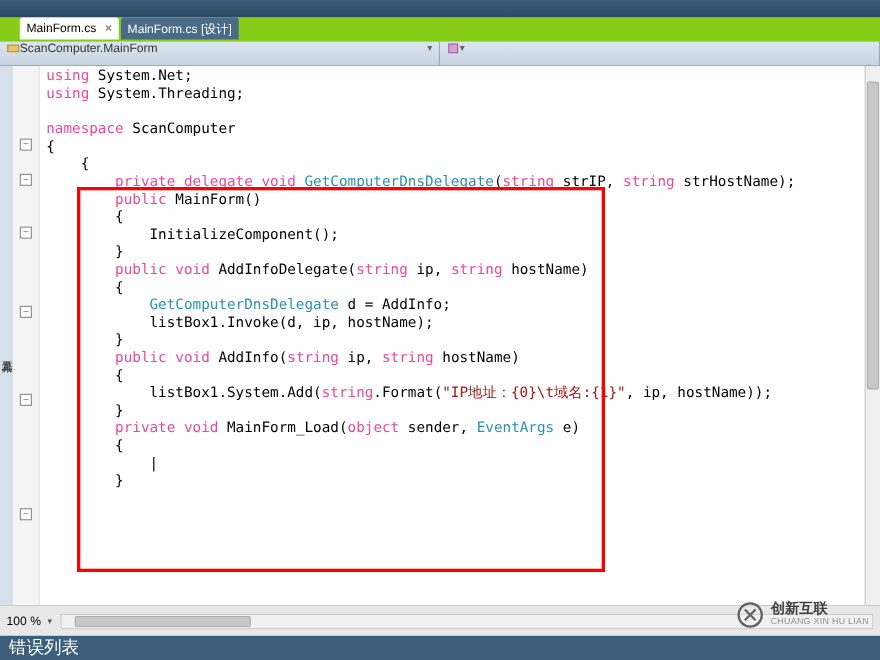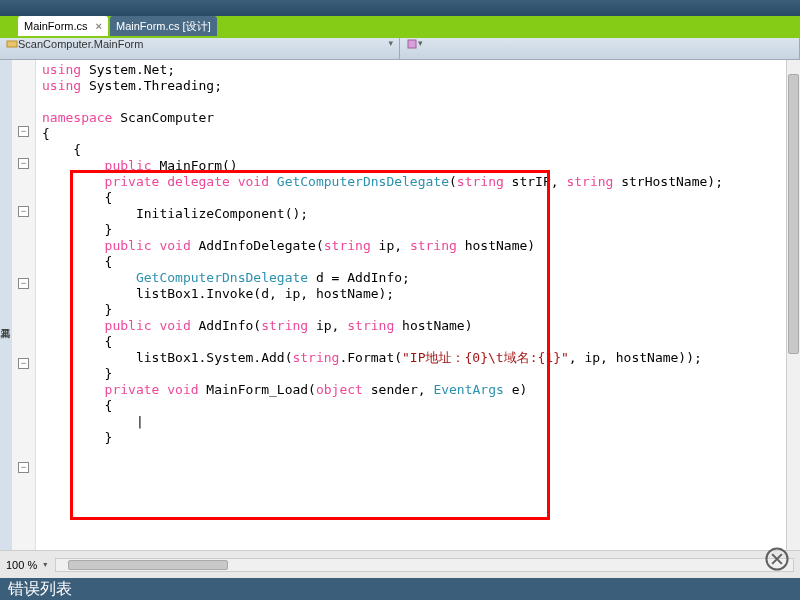--- a/index.html
+++ b/index.html
@@ -84,22 +84,22 @@
     <div class="fold" style="top:298px">−</div>
     <div class="fold" style="top:402px">−</div>
   </div>
   <div class="code">
     <div class="line"><span class="kw">using</span><span> System.Net;</span></div>
     <div class="line"><span class="kw">using</span><span> System.Threading;</span></div>
     <div class="line"> </div>
     <div class="line"><span class="kw">namespace</span><span> ScanComputer</span></div>
     <div class="line">{</div>
     <div class="line">    {</div>
+    <div class="line"><span class="kw">        private delegate void </span><span class="type">GetComputerDnsDelegate</span><span>(</span><span class="kw">string</span><span> strIP, </span><span class="kw">string</span><span> strHostName);</span></div>
     <div class="line"><span class="kw">        public</span><span> MainForm()</span></div>
-    <div class="line"><span class="kw">        private delegate void </span><span class="type">GetComputerDnsDelegate</span><span>(</span><span class="kw">string</span><span> strIP, </span><span class="kw">string</span><span> strHostName);</span></div>
     <div class="line">        {</div>
     <div class="line">            InitializeComponent();</div>
     <div class="line">        }</div>
     <div class="line"><span class="kw">        public void</span><span> AddInfoDelegate(</span><span class="kw">string</span><span> ip, </span><span class="kw">string</span><span> hostName)</span></div>
     <div class="line">        {</div>
     <div class="line"><span class="type">            GetComputerDnsDelegate</span><span> d = AddInfo;</span></div>
     <div class="line">            listBox1.Invoke(d, ip, hostName);</div>
     <div class="line">        }</div>
     <div class="line"><span class="kw">        public void</span><span> AddInfo(</span><span class="kw">string</span><span> ip, </span><span class="kw">string</span><span> hostName)</span></div>
     <div class="line">        {</div>
@@ -130,13 +130,17 @@
 
 <div class="statusbar">
   <span>错误列表</span>
 </div>
 
 <div class="watermark">
   <svg class="logo" viewBox="0 0 32 32">
     <circle cx="16" cy="16" r="13" fill="none" stroke="#555" stroke-width="2.5"></circle>
     <path d="M 10 10 L 22 22 M 22 10 L 10 22" stroke="#555" stroke-width="2.5"></path>
   </svg>
+  <div class="wtxt">
+    <span class="cn">创新互联</span>
+    <span class="en">CHUANG XIN HU LIAN</span>
+  </div>
 </div>
 
 </body></html>

